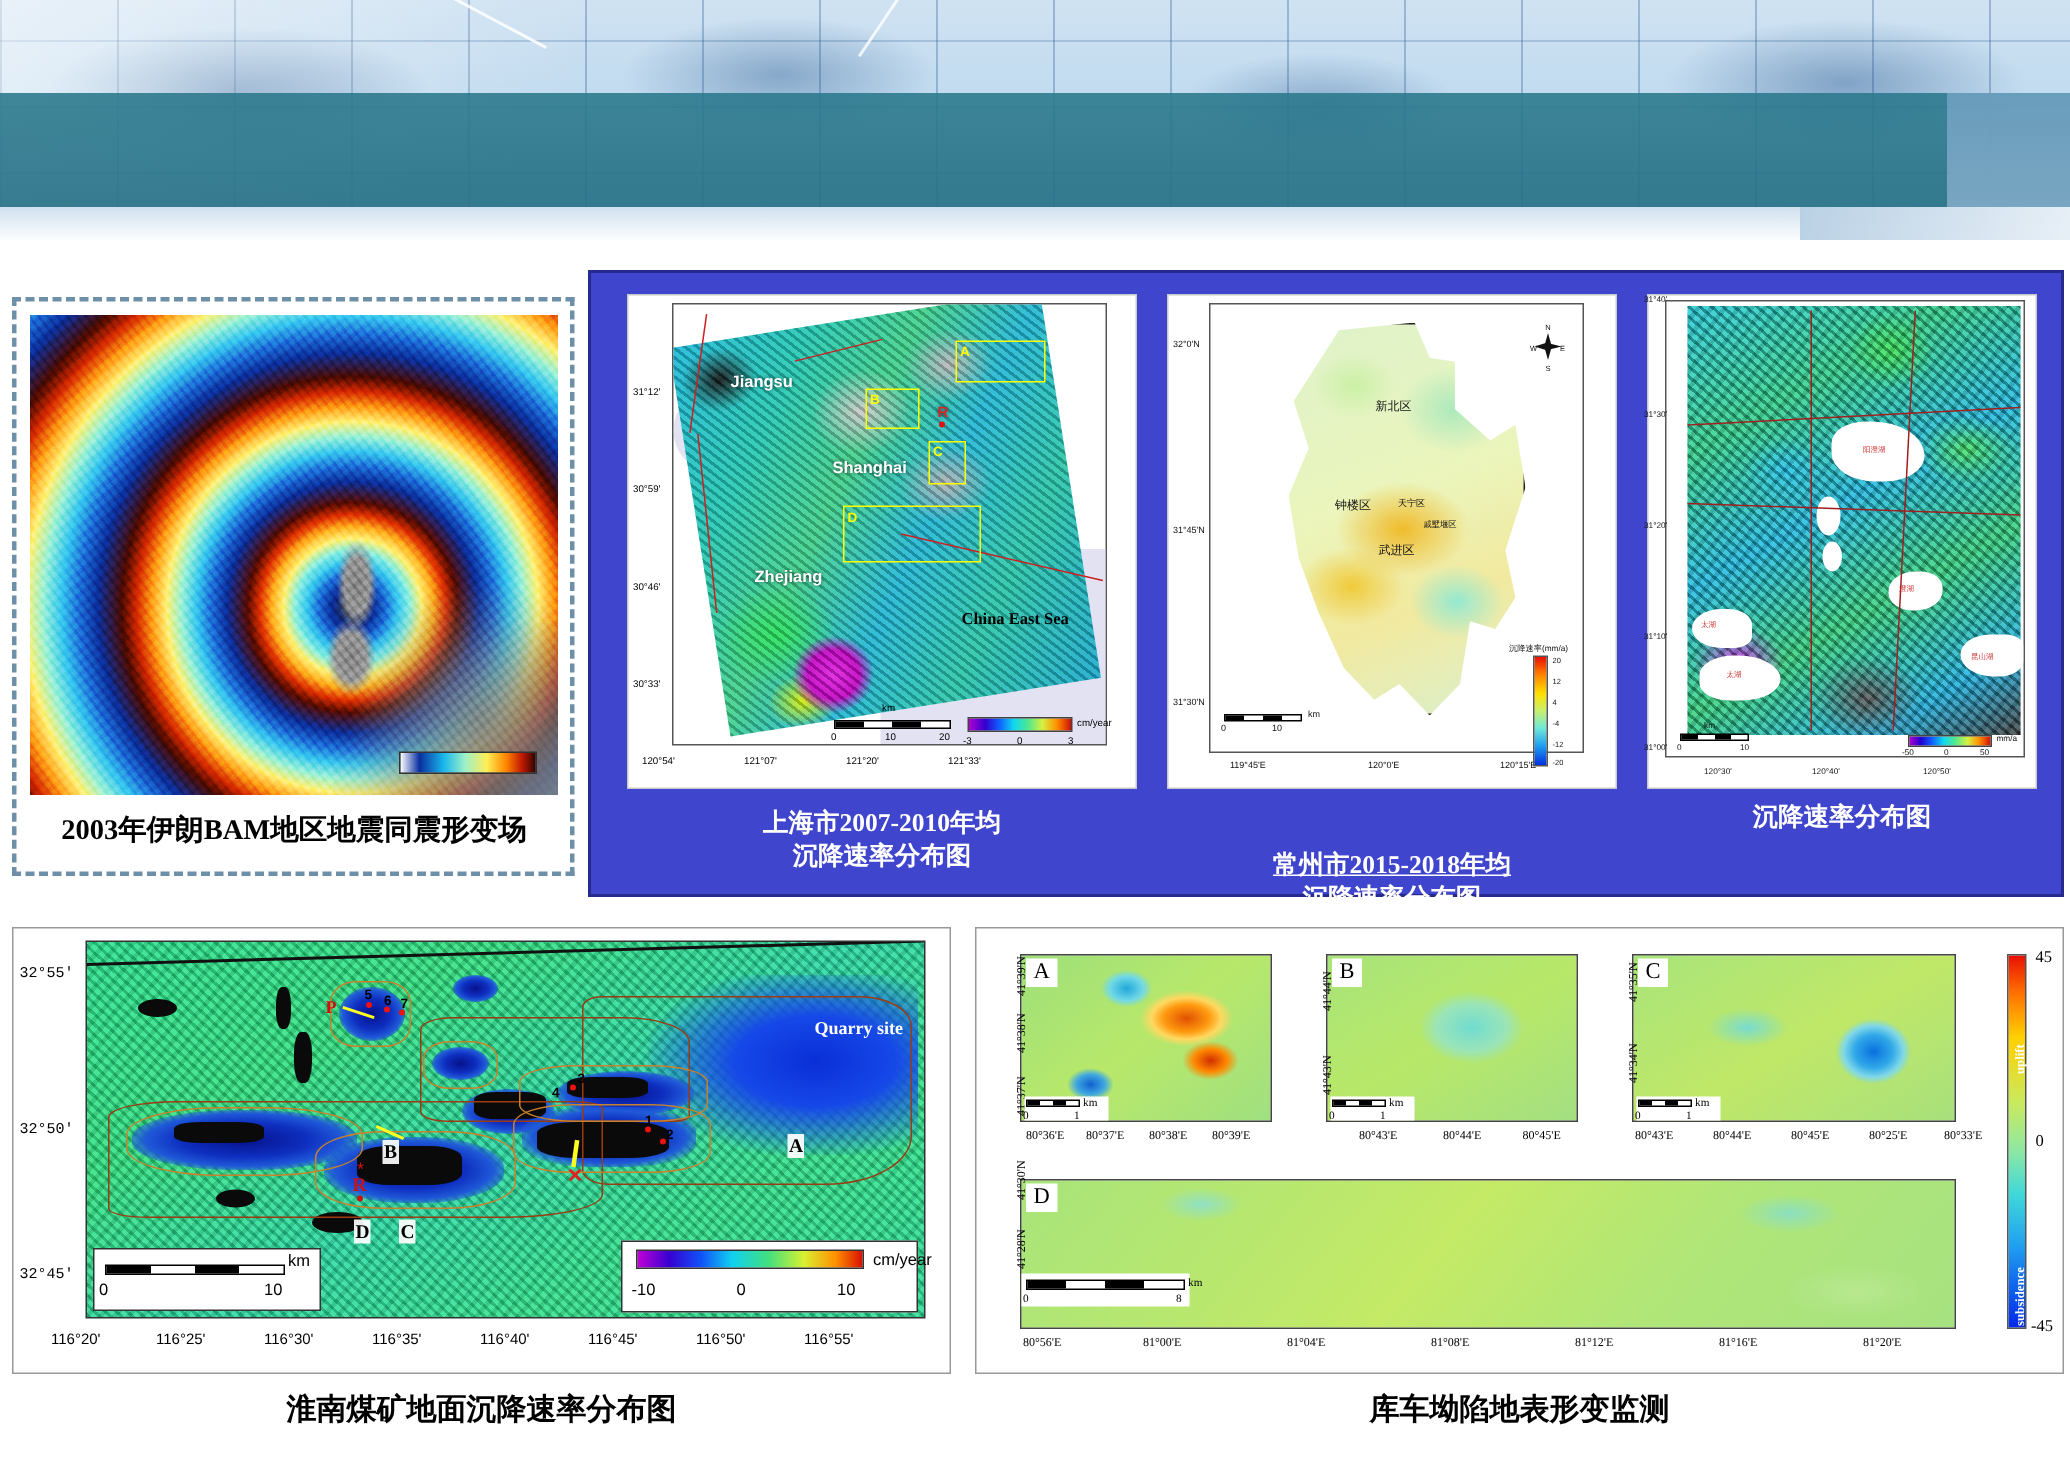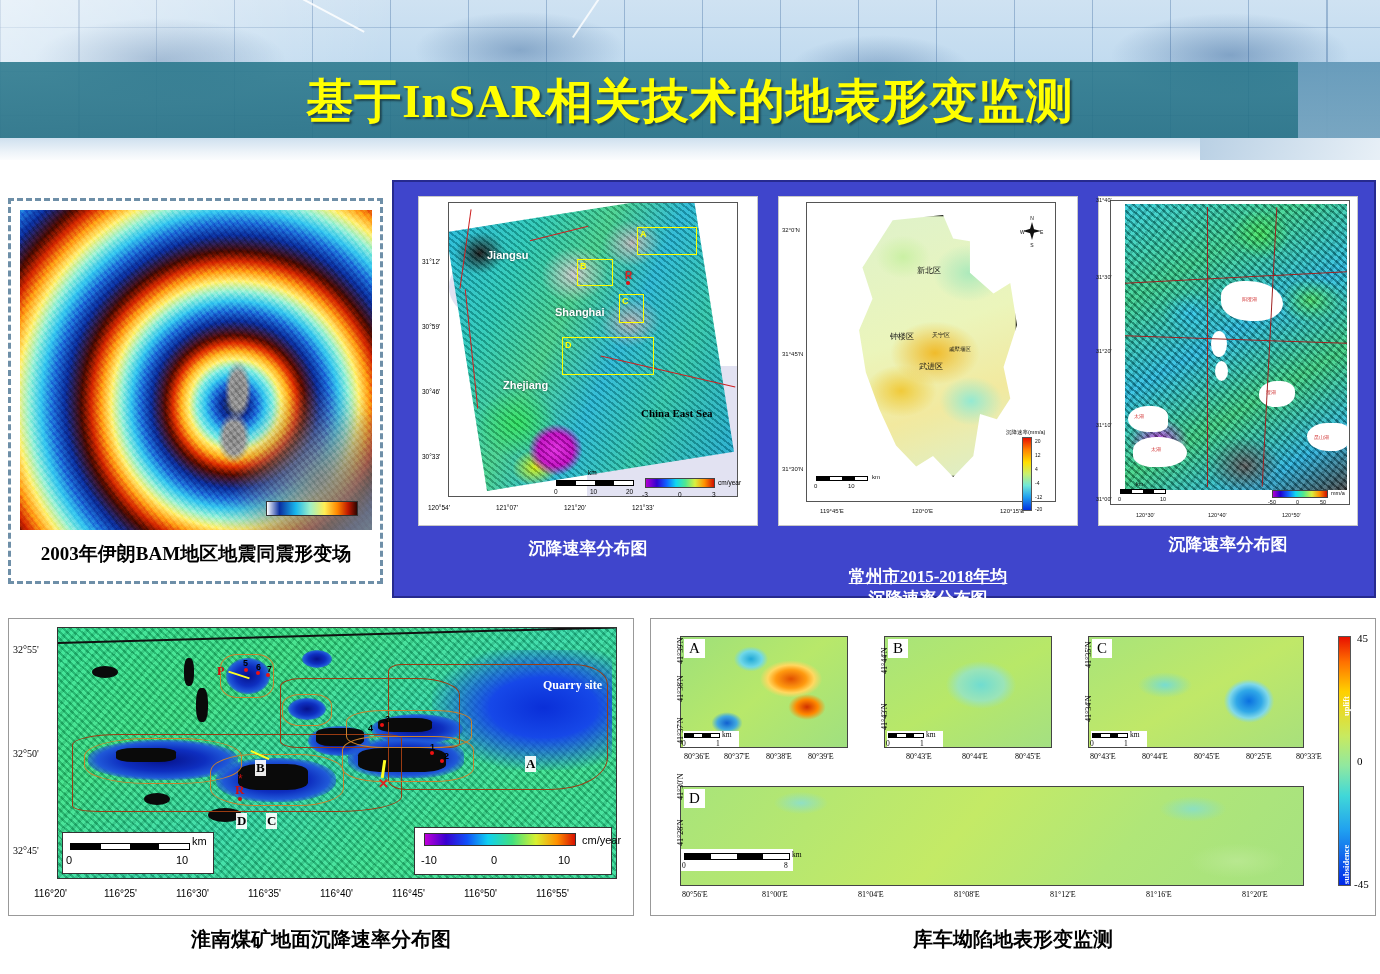--- a/index.html
+++ b/index.html
@@ -244,21 +244,21 @@
   .hn-bnd { position:absolute; border:1.4px solid #9a3b12; }
   .hn-obnd { position:absolute; border:1.4px solid #c8822e; border-radius:40%; }
   .hn-lbl { position:absolute; font-family:"Liberation Serif", serif; font-weight:bold;
     font-size:13px; color:#000; background:rgba(255,255,255,.92); padding:0 1px; }
   .hn-num { position:absolute; font-family:"Liberation Sans", sans-serif; font-weight:bold;
     font-size:9px; color:#000; }
   .hn-red { position:absolute; font-family:"Liberation Serif", serif; font-weight:bold;
     font-size:12px; color:#cc1111; }
   .hn-dot { position:absolute; width:4px; height:4px; border-radius:50%; background:#ee1111; }
   .hn-tickx { position:absolute; font-size:10px; color:#000; font-family:"Liberation Sans",sans-serif; white-space:nowrap; }
-  .hn-ticky { position:absolute; font-size:10px; color:#000; font-family:Liberation Serif, serif; white-space:nowrap; }
+  .hn-ticky { position:absolute; font-size:10px; color:#000; font-family:Liberation Mono, monospace; white-space:nowrap; }
   .hn-legend { position:absolute; left:414px; top:827px; width:198px; height:48px;
     background:#ffffff; border:1px solid #333; }
   .hn-cbar { position:absolute; left:424px; top:833px; width:152px; height:13px;
     background:linear-gradient(90deg,#c000d8,#3800d0 14%,#1050f8 28%,#10d0f0 42%,#40e080 58%,#d8f030 74%,#ff9000 88%,#d81000);
     border:1px solid #333; }
   .hn-scalebox { position:absolute; left:62px; top:832px; width:152px; height:42px;
     background:#ffffff; border:1px solid #333; }
   .hn-scalebar { position:absolute; left:70px; top:843px; width:120px; height:7px;
     background:linear-gradient(90deg,#000 0 25%,#fff 25% 50%,#000 50% 75%,#fff 75% 100%);
     border:1px solid #000; }
@@ -321,21 +321,20 @@
 </style>
 </head>
 <body>
 
 <div class="header-wrap">
   <div class="header-mapbg"></div>
   <div class="header-diag"></div>
   <div class="header-diag2"></div>
   <div class="header-band"></div>
   <div class="header-band-right"></div>
-  <div class="header-title">基于InSAR相关技术的地表形变监测</div>
   <div class="header-bottom-fade"></div>
   <div class="header-bottom-right"></div>
 </div>
 
 <div class="bam-panel"></div>
 <div class="bam-img">
   <div class="bam-noise"></div>
   <div class="bam-grey-br"></div>
   <div class="bam-cbar"></div>
 </div>
@@ -384,20 +383,21 @@
 <div class="sh-scale"></div>
 <div class="sh-tick" style="left:554px; top:488px;">0</div>
 <div class="sh-tick" style="left:590px; top:488px;">10</div>
 <div class="sh-tick" style="left:626px; top:488px;">20</div>
 <div class="sh-cbar"></div>
 <div class="sh-tick" style="left:718px; top:479px;">cm/year</div>
 <div class="sh-tick" style="left:642px; top:491px;">-3</div>
 <div class="sh-tick" style="left:678px; top:491px;">0</div>
 <div class="sh-tick" style="left:712px; top:491px;">3</div>
 <div class="blue-caption bc-shanghai">
+  <div>上海市2007-2010年均</div>
   <div>沉降速率分布图</div>
 </div>
 
 <div class="map-card mc-changzhou"></div>
 <div class="cz-plot">
   <div class="cz-shape"></div>
   <div class="cz-outline"></div>
   <div class="cz-dist" style="left:110px; top:62px;">新北区</div>
   <div class="cz-dist" style="left:83px; top:128px;">钟楼区</div>
   <div class="cz-dist" style="left:125px; top:128px; font-size:6px;">天宁区</div>

